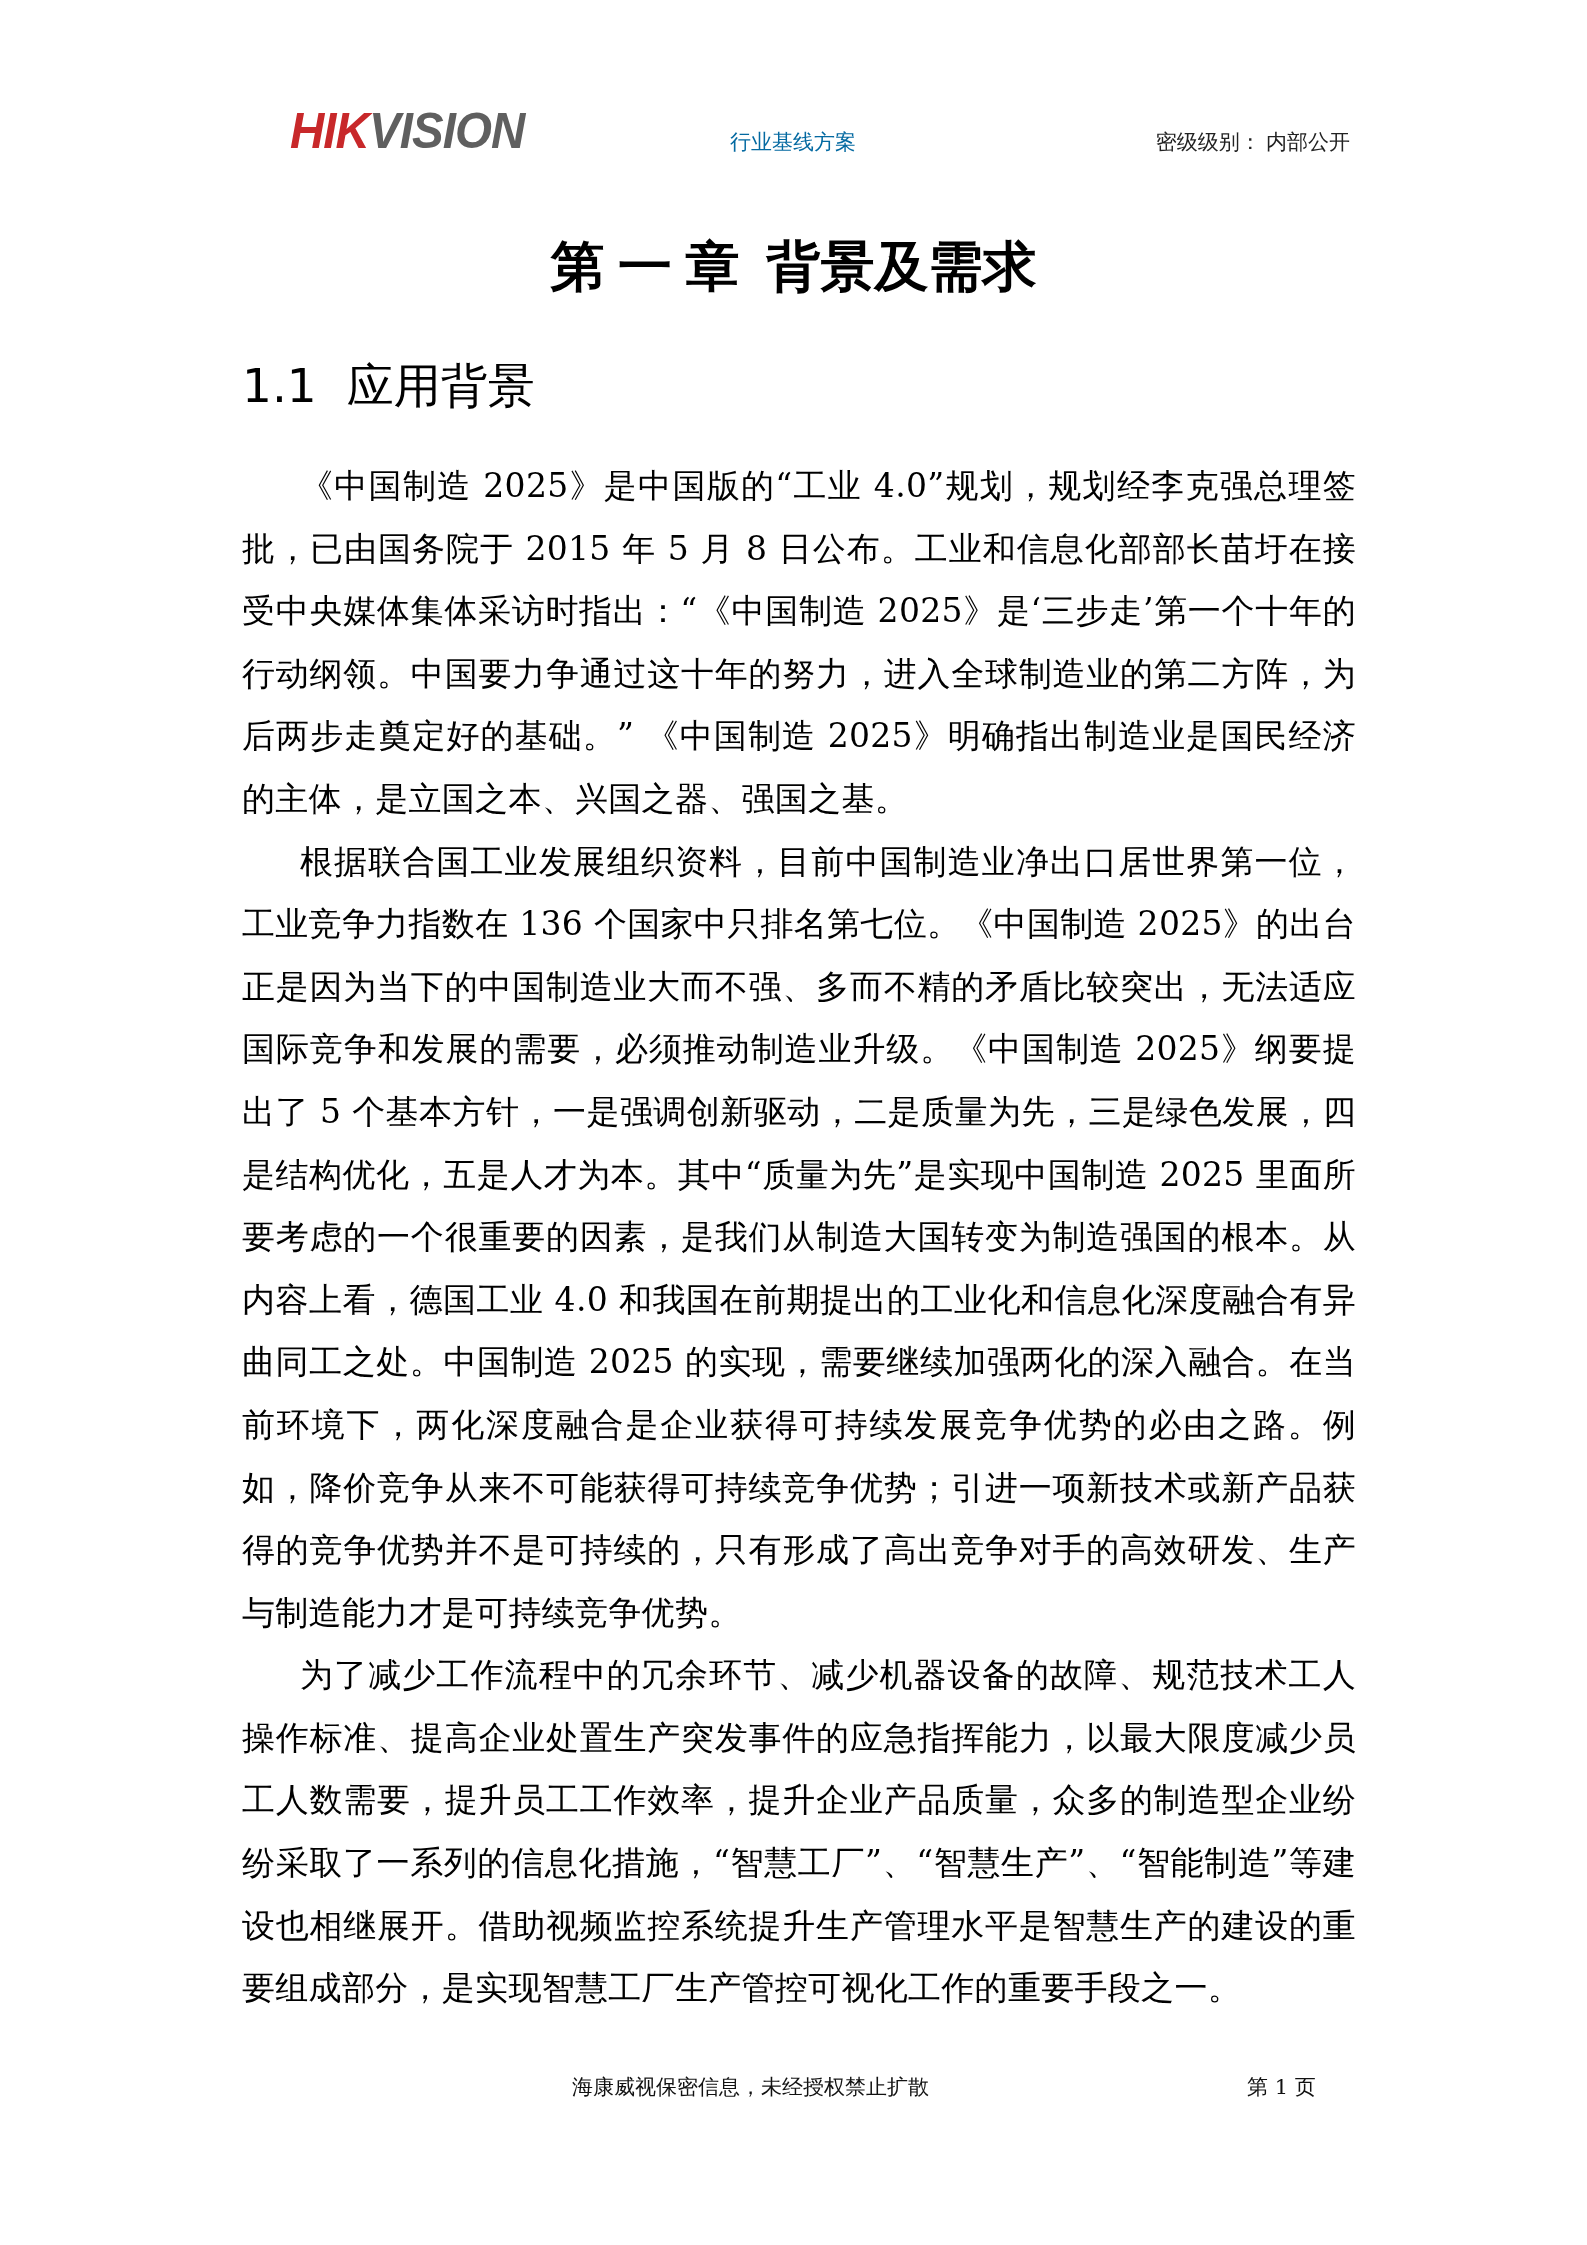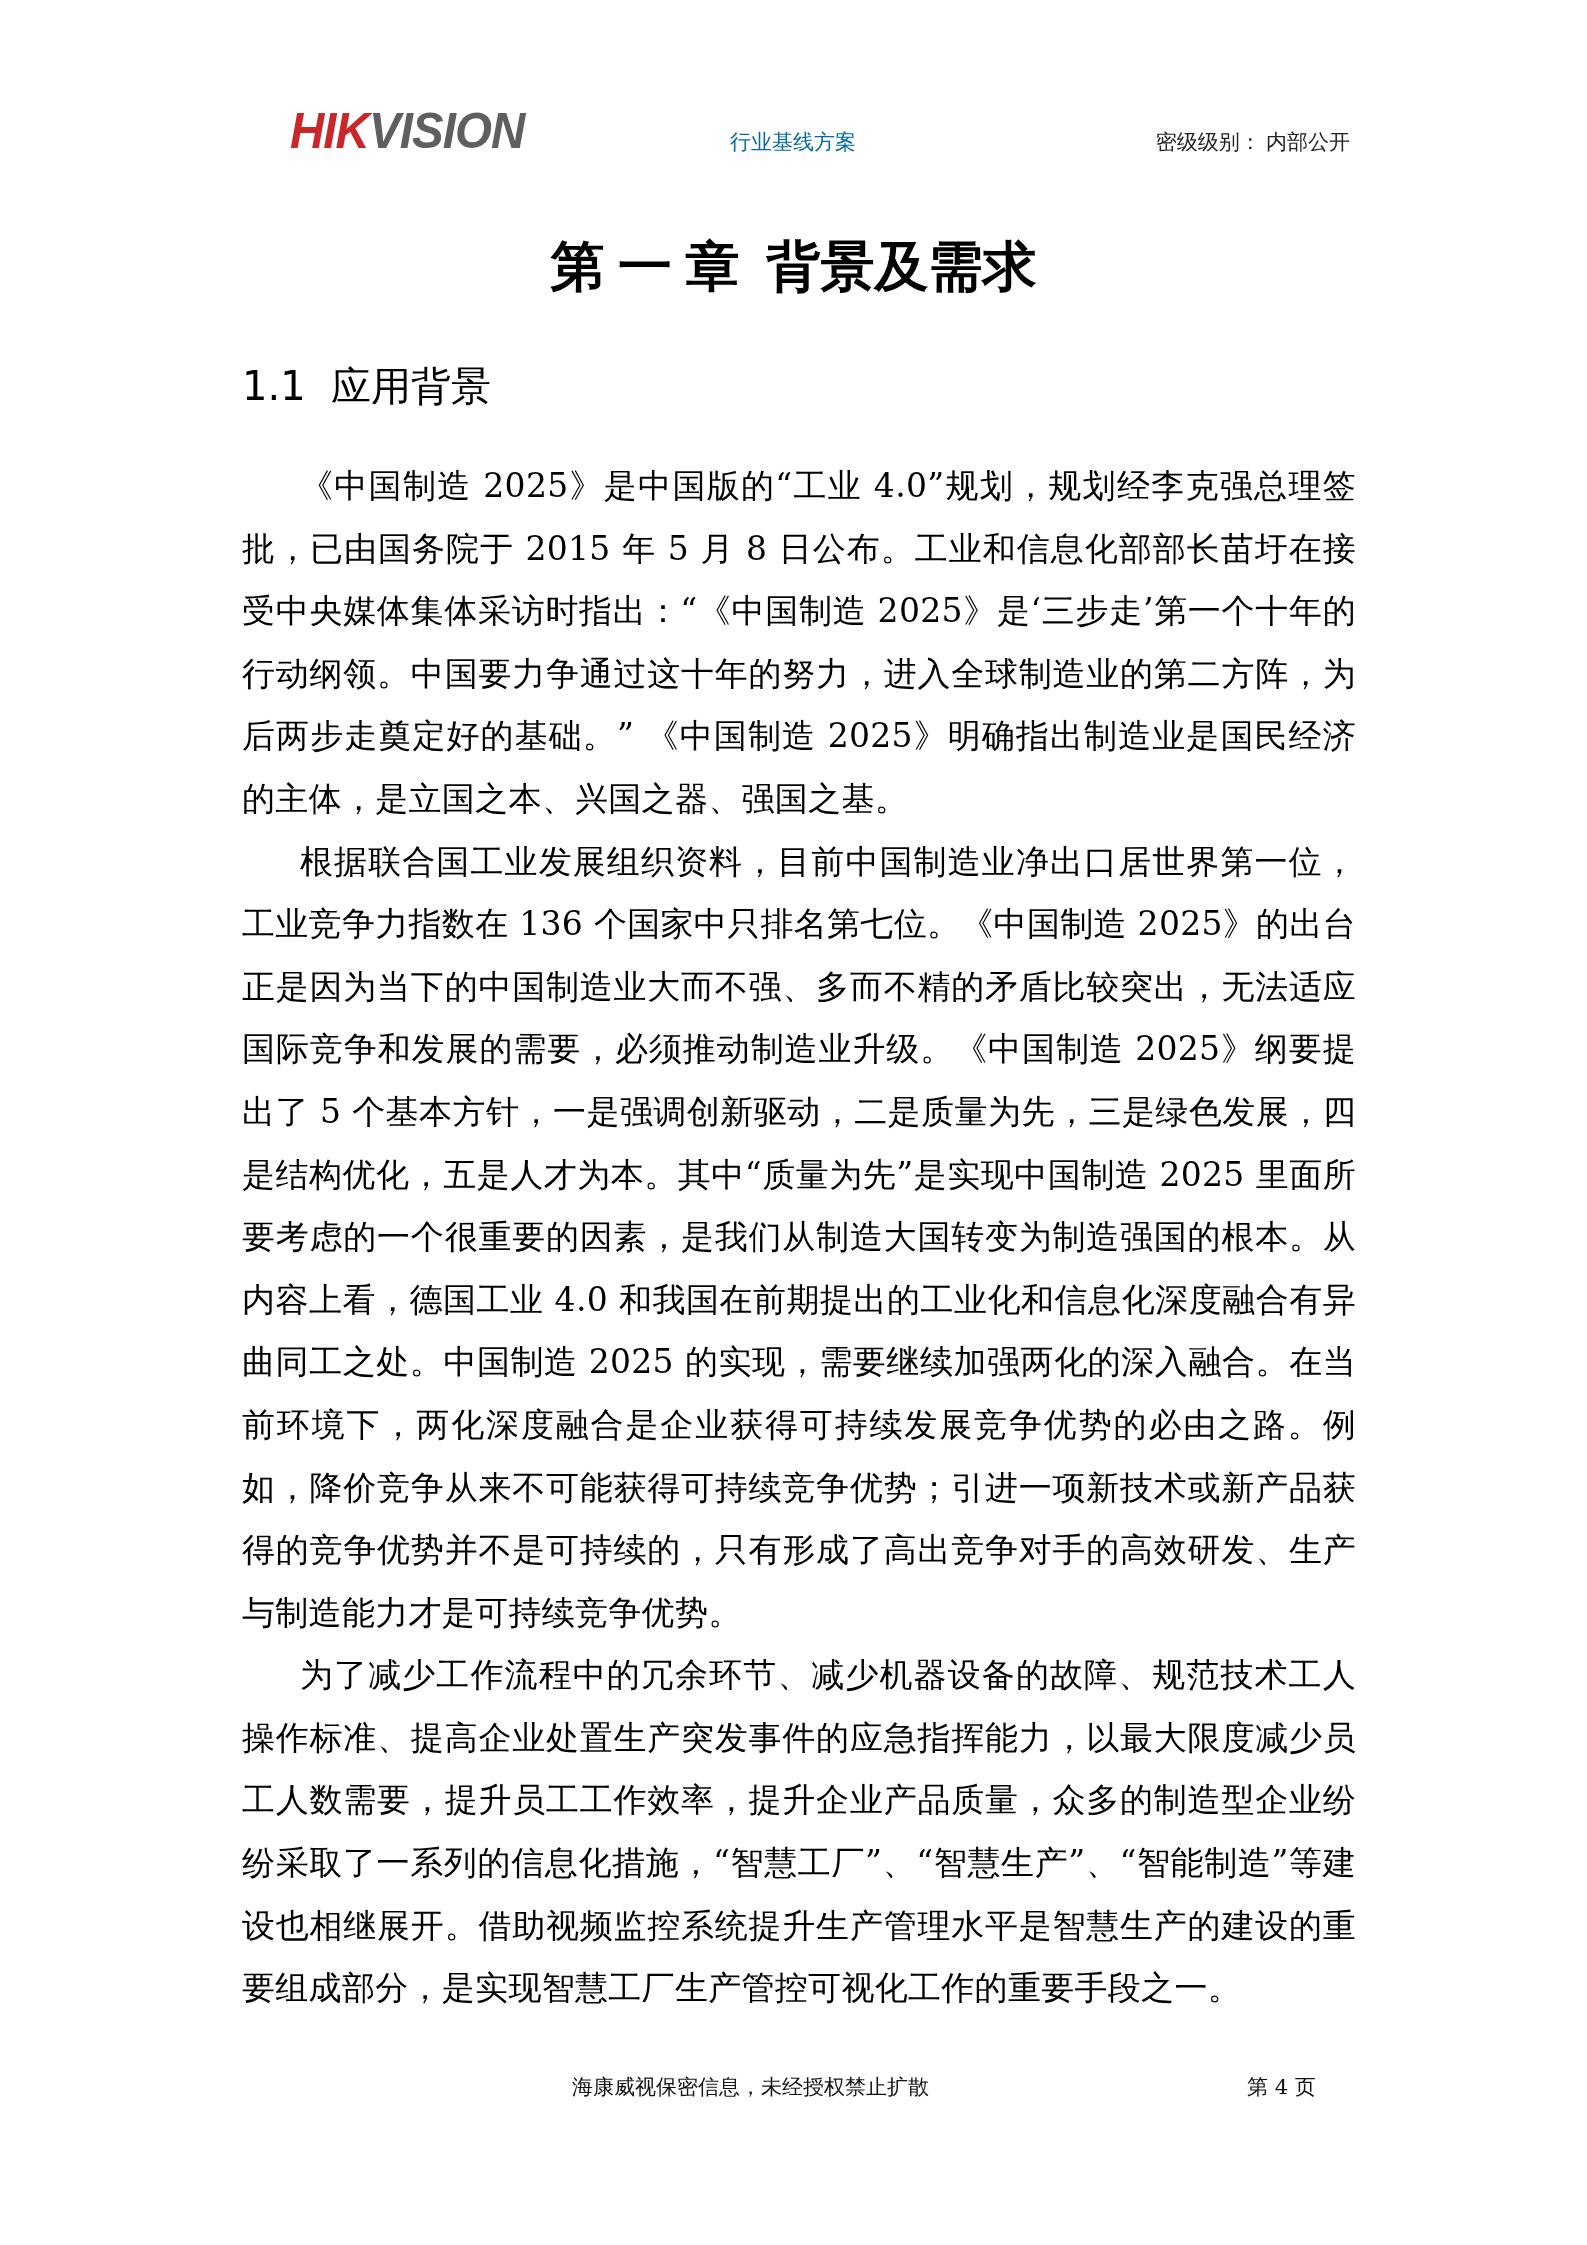--- a/index.html
+++ b/index.html
@@ -74,21 +74,21 @@
       font-weight: bold;
       font-size: 54px;
       line-height: 70px;
       white-space: pre;
     }
     .section-title {
       position: absolute;
       left: 242px;
       top: 356px;
       font-family: "DejaVu Sans", "Liberation Sans", sans-serif;
-      font-size: 40px;
+      font-size: 47px;
       line-height: 60px;
       white-space: pre;
     }
     
     .body-text {
       position: absolute;
       left: 242px;
       top: 455px;
       width: 1114px;
     }
@@ -135,15 +135,15 @@
 
   <h2 class="section-title" style="margin:0;font-weight:normal;">1.1  应用背景</h2>
 
   <div class="body-text">
     <p class="para">《中国制造 2025》是中国版的“工业 4.0”规划，规划经李克强总理签批，已由国务院于 2015 年 5 月 8 日公布。工业和信息化部部长苗圩在接受中央媒体集体采访时指出：“《中国制造 2025》是‘三步走’第一个十年的行动纲领。中国要力争通过这十年的努力，进入全球制造业的第二方阵，为后两步走奠定好的基础。” 《中国制造 2025》明确指出制造业是国民经济的主体，是立国之本、兴国之器、强国之基。</p>
     <p class="para">根据联合国工业发展组织资料，目前中国制造业净出口居世界第一位，工业竞争力指数在 136 个国家中只排名第七位。《中国制造 2025》的出台正是因为当下的中国制造业大而不强、多而不精的矛盾比较突出，无法适应国际竞争和发展的需要，必须推动制造业升级。《中国制造 2025》纲要提出了 5 个基本方针，一是强调创新驱动，二是质量为先，三是绿色发展，四是结构优化，五是人才为本。其中“质量为先”是实现中国制造 2025 里面所要考虑的一个很重要的因素，是我们从制造大国转变为制造强国的根本。从内容上看，德国工业 4.0 和我国在前期提出的工业化和信息化深度融合有异曲同工之处。中国制造 2025 的实现，需要继续加强两化的深入融合。在当前环境下，两化深度融合是企业获得可持续发展竞争优势的必由之路。例如，降价竞争从来不可能获得可持续竞争优势；引进一项新技术或新产品获得的竞争优势并不是可持续的，只有形成了高出竞争对手的高效研发、生产与制造能力才是可持续竞争优势。</p>
     <p class="para">为了减少工作流程中的冗余环节、减少机器设备的故障、规范技术工人操作标准、提高企业处置生产突发事件的应急指挥能力，以最大限度减少员工人数需要，提升员工工作效率，提升企业产品质量，众多的制造型企业纷纷采取了一系列的信息化措施，“智慧工厂”、“智慧生产”、“智能制造”等建设也相继展开。借助视频监控系统提升生产管理水平是智慧生产的建设的重要组成部分，是实现智慧工厂生产管控可视化工作的重要手段之一。</p>
   </div>
 
   <div class="footer-notice">海康威视保密信息，未经授权禁止扩散</div>
-  <div class="footer-page">第 4 页</div>
+  <div class="footer-page">第 1 页</div>
 
 </div>
 
 </body></html>

